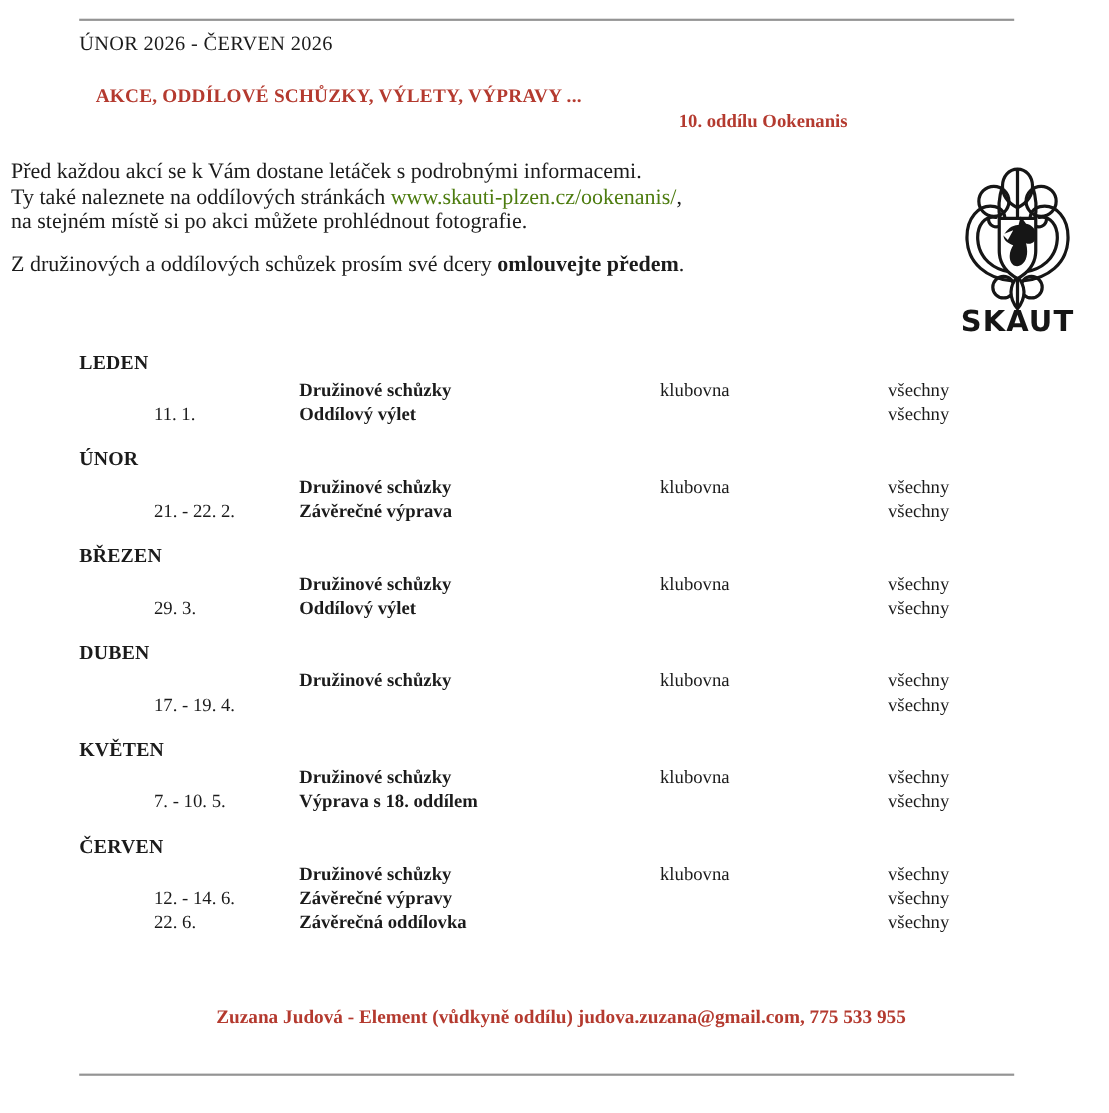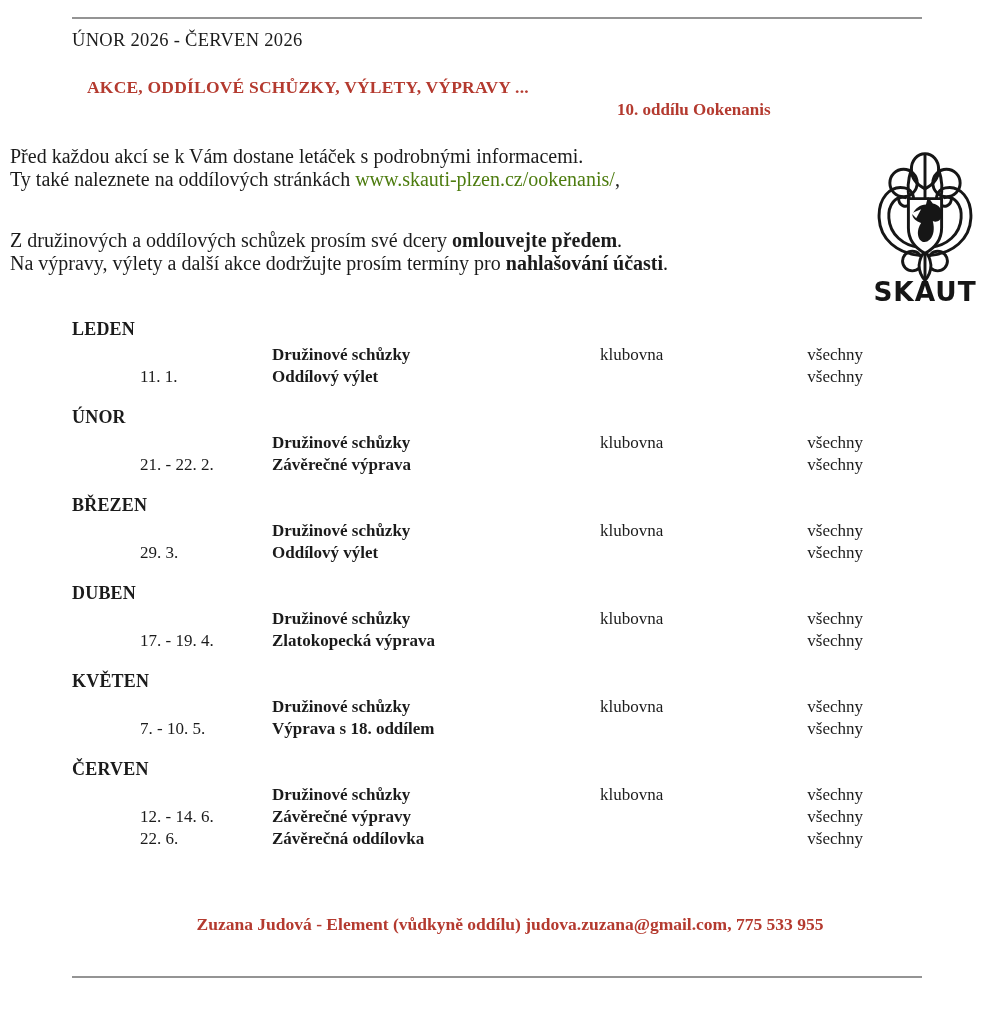--- a/index.html
+++ b/index.html
@@ -36,25 +36,25 @@
 <div class="abs rule" style="left:72px;top:17px;width:850px;"></div>
 
 <div class="abs doc-title">ÚNOR 2026 - ČERVEN 2026</div>
 
 <div class="abs heading-red">AKCE, ODDÍLOVÉ SCHŮZKY, VÝLETY, VÝPRAVY ...</div>
 <div class="abs subheading-red">10. oddílu Ookenanis</div>
 
 <div class="abs centerblock intro">
   <span class="cline">Před každou akcí se k Vám dostane letáček s podrobnými informacemi.</span>
   <span class="cline"><span>Ty také naleznete na oddílových stránkách </span><span class="link">www.skauti-plzen.cz/ookenanis/</span><span>,</span></span>
+  <span class="cline">na stejném místě si po akci můžete prohlédnout fotografie.</span>
 </div>
 
 <div class="abs centerblock notice">
   <span class="cline"><span>Z družinových a oddílových schůzek prosím své dcery </span><span class="bold">omlouvejte předem</span><span>.</span></span>
-  <span class="cline"><span>Na výpravy, výlety a další akce dodržujte prosím termíny pro </span><span class="bold">nahlašování účasti</span><span>.</span></span>
 </div>
 
 <div class="abs logo-box">
   <svg viewBox="0 0 120 168" width="118" height="164">
     <g fill="none" stroke="#161616" stroke-width="3" stroke-linecap="round">
 
       <circle cx="38" cy="42" r="14"></circle>
       <circle cx="82" cy="42" r="14"></circle>
       <path d="M60 12 C52 12 46 19 46 28 C46 37 52 44 60 48 C68 44 74 37 74 28 C74 19 68 12 60 12 Z"></path>
       <line x1="60" y1="14" x2="60" y2="58"></line>
@@ -135,21 +135,20 @@
 <div class="abs section" style="top:583px;">
   <div class="month-label">DUBEN</div>
   <div class="srow" style="top:26px;">
     <span class="c-date"></span>
     <span class="c-event">Družinové schůzky</span>
     <span class="c-place">klubovna</span>
     <span class="c-who">všechny</span>
   </div>
   <div class="srow" style="top:48px;">
     <span class="c-date">17. - 19. 4.</span>
-    <span class="c-event">Zlatokopecká výprava</span>
     <span class="c-place"></span>
     <span class="c-who">všechny</span>
   </div>
 </div>
 
 <div class="abs section" style="top:671px;">
   <div class="month-label">KVĚTEN</div>
   <div class="srow" style="top:26px;">
     <span class="c-date"></span>
     <span class="c-event">Družinové schůzky</span>

